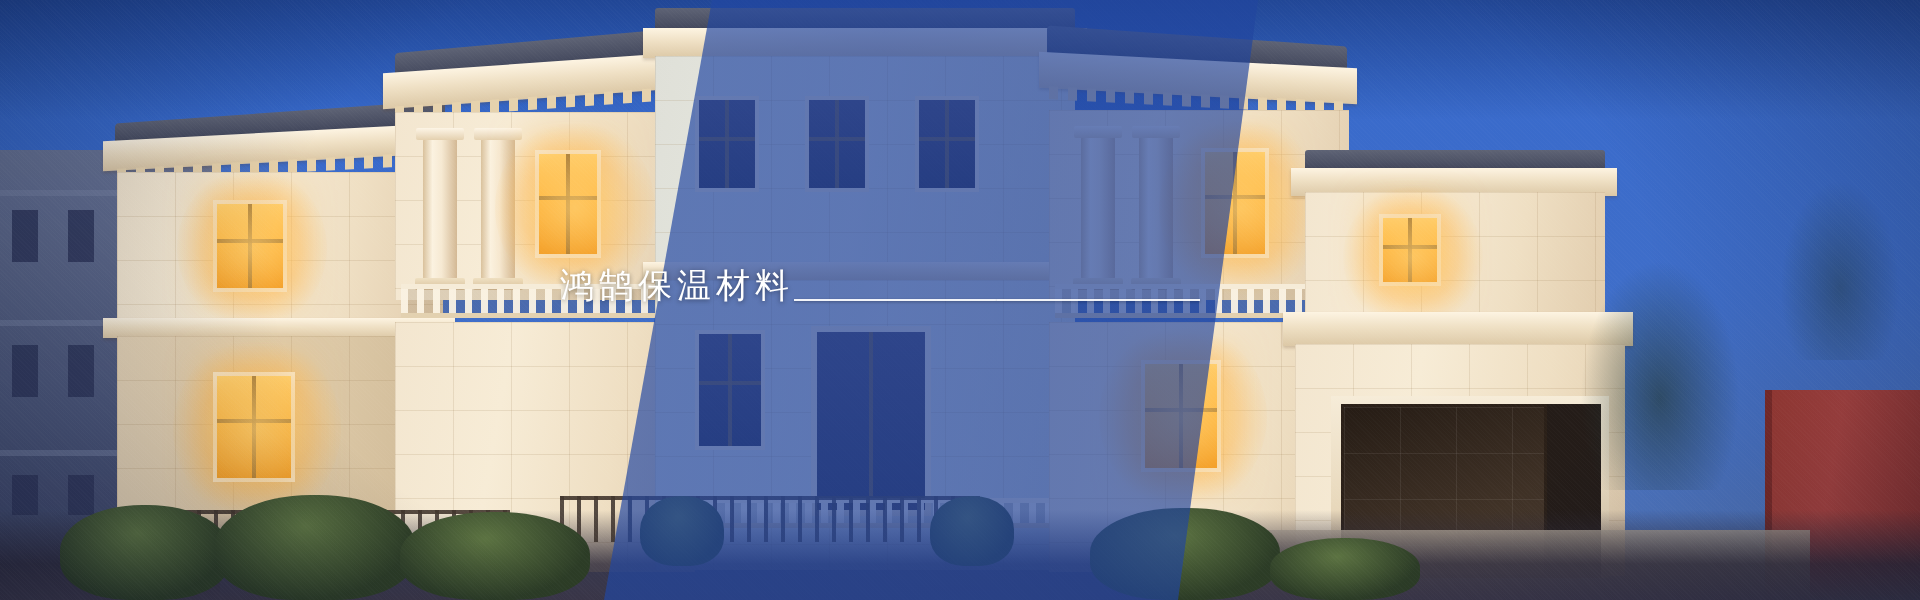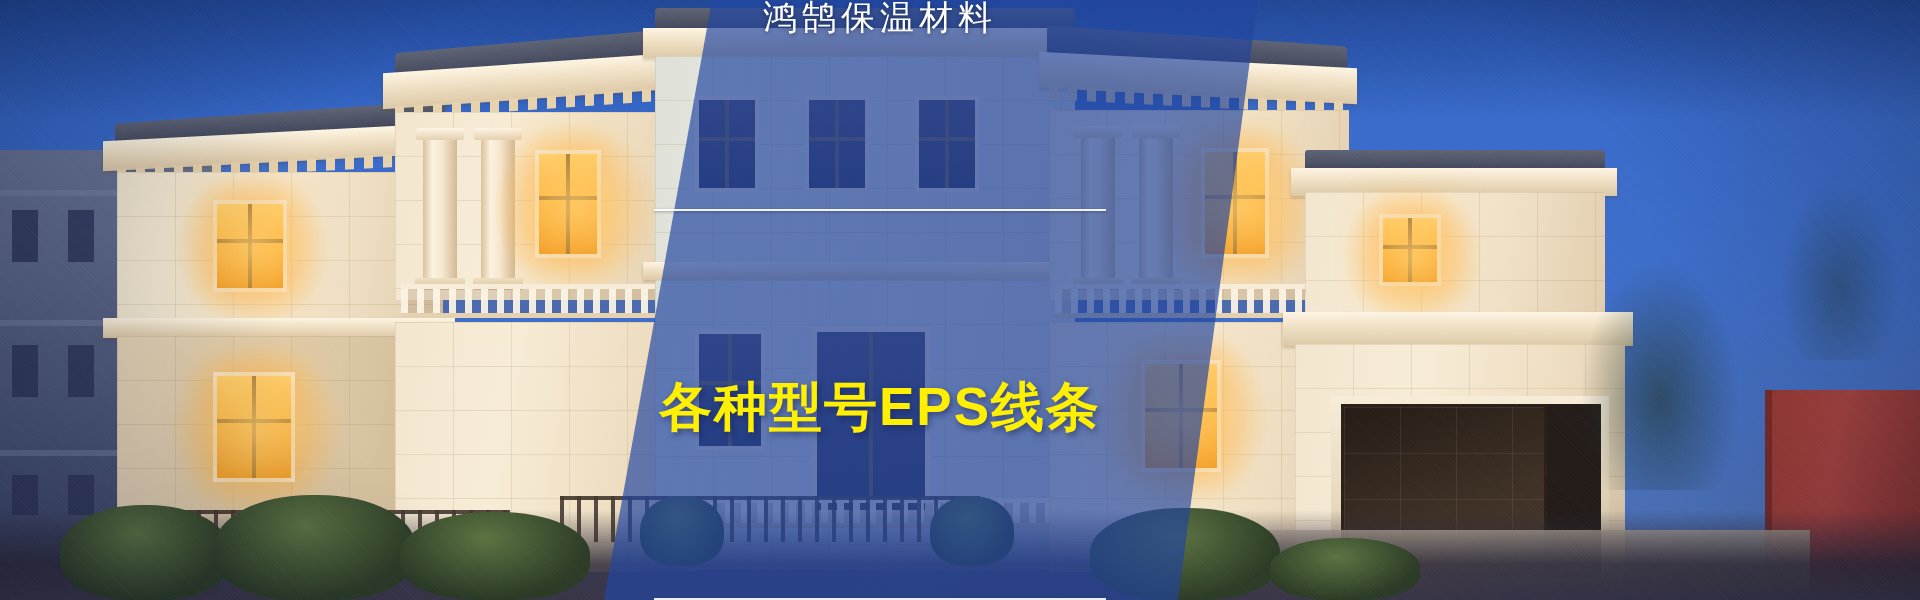--- a/index.html
+++ b/index.html
@@ -169,21 +169,21 @@
     position:absolute; left:0; top:0; width:1920px; height:600px;
     background:linear-gradient(95deg, rgba(30,72,170,.62) 0%, rgba(34,70,160,.70) 45%, rgba(30,66,155,.62) 100%);
     -webkit-clip-path:polygon(712px 0, 1258px 0, 1178px 600px, 604px 600px);
     clip-path:polygon(712px 0, 1258px 0, 1178px 600px, 604px 600px);
     pointer-events:none;
   }
 
   
   .copy{
     position:absolute; left:560px; top:0; width:640px; height:600px;
-    display:flex; flex-direction:column; align-items:center; justify-content:space-between;
+    display:flex; align-items:center; justify-content:space-between;
     text-align:center;
   }
   .brand{
     color:#ffffff;
     font-size:34px;
     font-weight:400;
     letter-spacing:5px;
     line-height:1;
     margin-bottom:30px;
     text-shadow:0 1px 5px rgba(0,0,0,.45);
@@ -388,20 +388,19 @@
 
   <div class="overlay-panel"></div>
 
   <div class="copy">
 
     <div class="brand">鸿鹄保温材料</div>
 
     <div class="rule"></div>
 
     <div class="headline">
-      <div class="hl">各种型号EPS线条</div>
     </div>
 
     <div class="rule"></div>
 
   </div>
 
 </div>
 
 </body></html>

